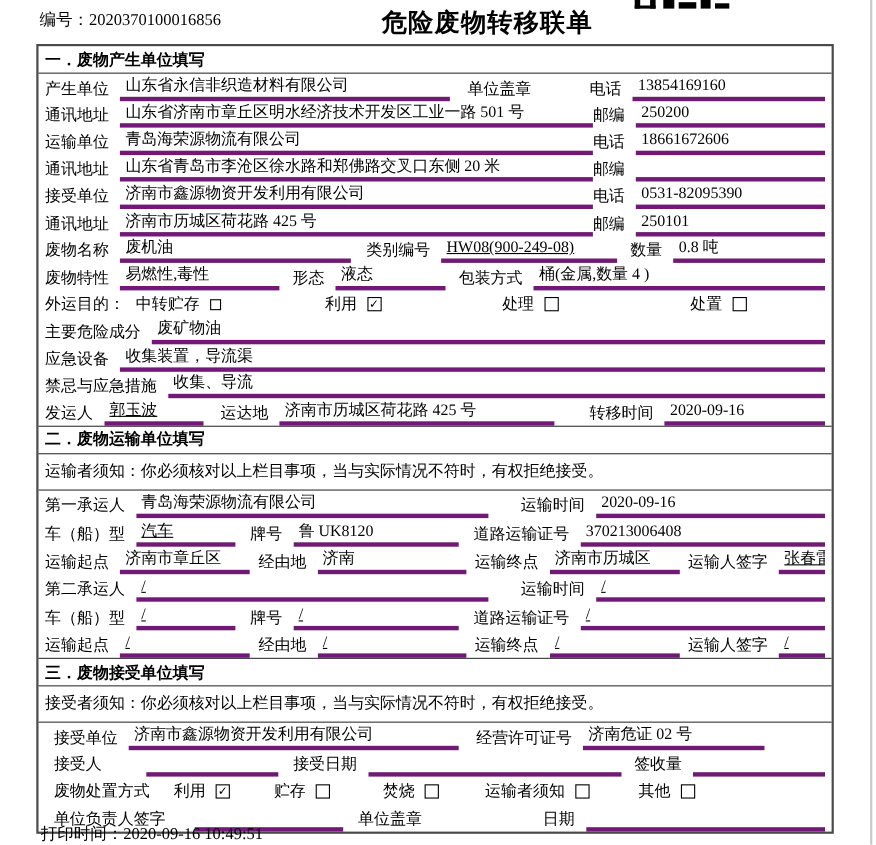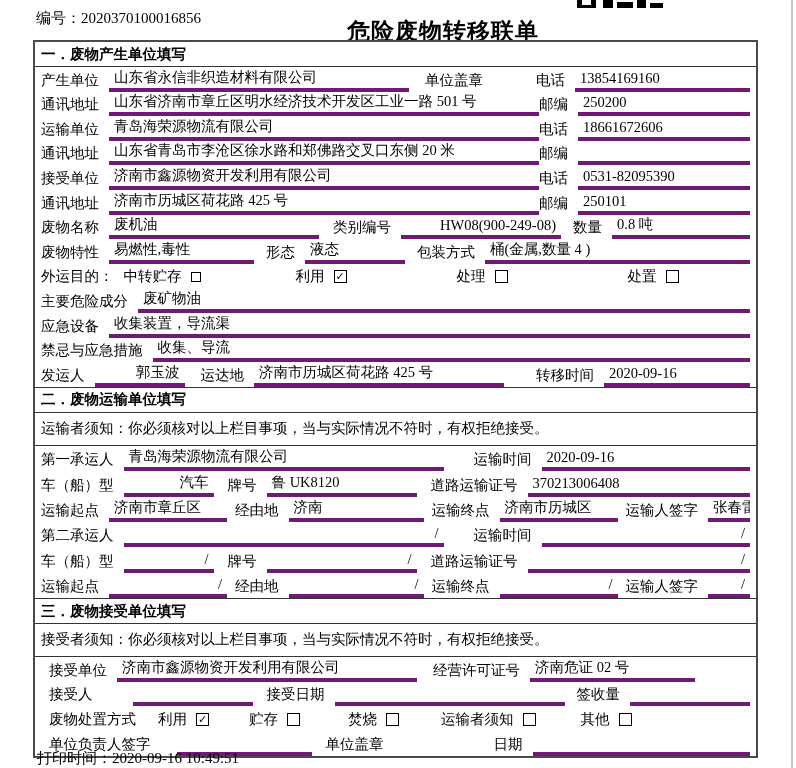--- a/index.html
+++ b/index.html
@@ -2,40 +2,40 @@
 <html><head>
 <meta charset="utf-8">
 <style>
   * { box-sizing: border-box; margin: 0; padding: 0; }
   html,body { width:796px; height:768px; background:#fff; overflow:hidden; }
   body { position:relative; font-family:"Liberation Serif","DejaVu Serif",serif; color:#000; font-size:14.5px; }
 
   .right-edge { position:absolute; top:0; right:3px; width:2px; height:768px; background:#c9c9c9; }
 
   .doc-no { position:absolute; left:36px; top:9px; font-size:15px; white-space:nowrap; }
-  .page-title { position:absolute; left:293px; top:16px; width:300px; text-align:center;
+  .page-title { position:absolute; left:293px; top:5px; width:300px; text-align:center;
                 font-family:"Liberation Sans","DejaVu Sans",sans-serif; font-weight:bold;
                 font-size:23px; letter-spacing:1px; }
   .qr-frag { position:absolute; left:575px; top:0; width:90px; height:8px; }
 
   .form-table { position:absolute; left:33px; top:40px; width:725px; border:2px solid #4a4a4a; background:#fff; }
   .section { width:100%; }
   .section.bt { border-top:1px solid #333; }
   .sec-title { height:21px; border-bottom:1px solid #333; padding:12px 6px; display:flex; align-items:center;
                font-family:"Liberation Sans","DejaVu Sans",sans-serif; font-weight:bold; font-size:14.5px; }
   .notice { height:33px; border-bottom:1px solid #333; padding:6px 6px 0; font-size:14.5px; }
 
   .row { display:flex; align-items:flex-end; padding:0 6px; height:24.6px; }
   .s2 .row { height:25.4px; }
   .s3 .row { height:24.7px; }
   .lbl { white-space:nowrap; padding-bottom:2px; margin-right:10px;margin-top:40px; }
   .val { border-bottom:4px solid #701a75; padding:0 5px 1px; white-space:nowrap; min-height:19px; overflow:hidden; }
   .grow { flex:1; }
   .rt { margin-left:auto; width:214px; display:flex; align-items:flex-end; }
-  .ctr { text-align:right; }
+  .ctr { text-align:left;text-decoration:underline; }
 
   .w300{width:300px}.w436{width:436px}.w210{width:210px}.w160{width:160px}
   .w145{width:145px}.w100{width:100px}.w90{width:90px}.w250{width:250px}
   .w320{width:320px}.w150{width:150px}.w118{width:118px}.w135{width:135px}
   .w120{width:120px}.w230{width:230px}.mr55{margin-right:55px}
   .ml8{margin-left:8px}.ml12{margin-left:12px}.ml14{margin-left:14px}.ml16{margin-left:16px}
   .ml30{margin-left:30px}.ml40{margin-left:40px}.ml42{margin-left:42px}.ml45{margin-left:45px}
   .ml48{margin-left:48px}.ml95{margin-left:95px}.ml100{margin-left:100px}
   .ml110{margin-left:110px}.ml120{margin-left:120px}
 

